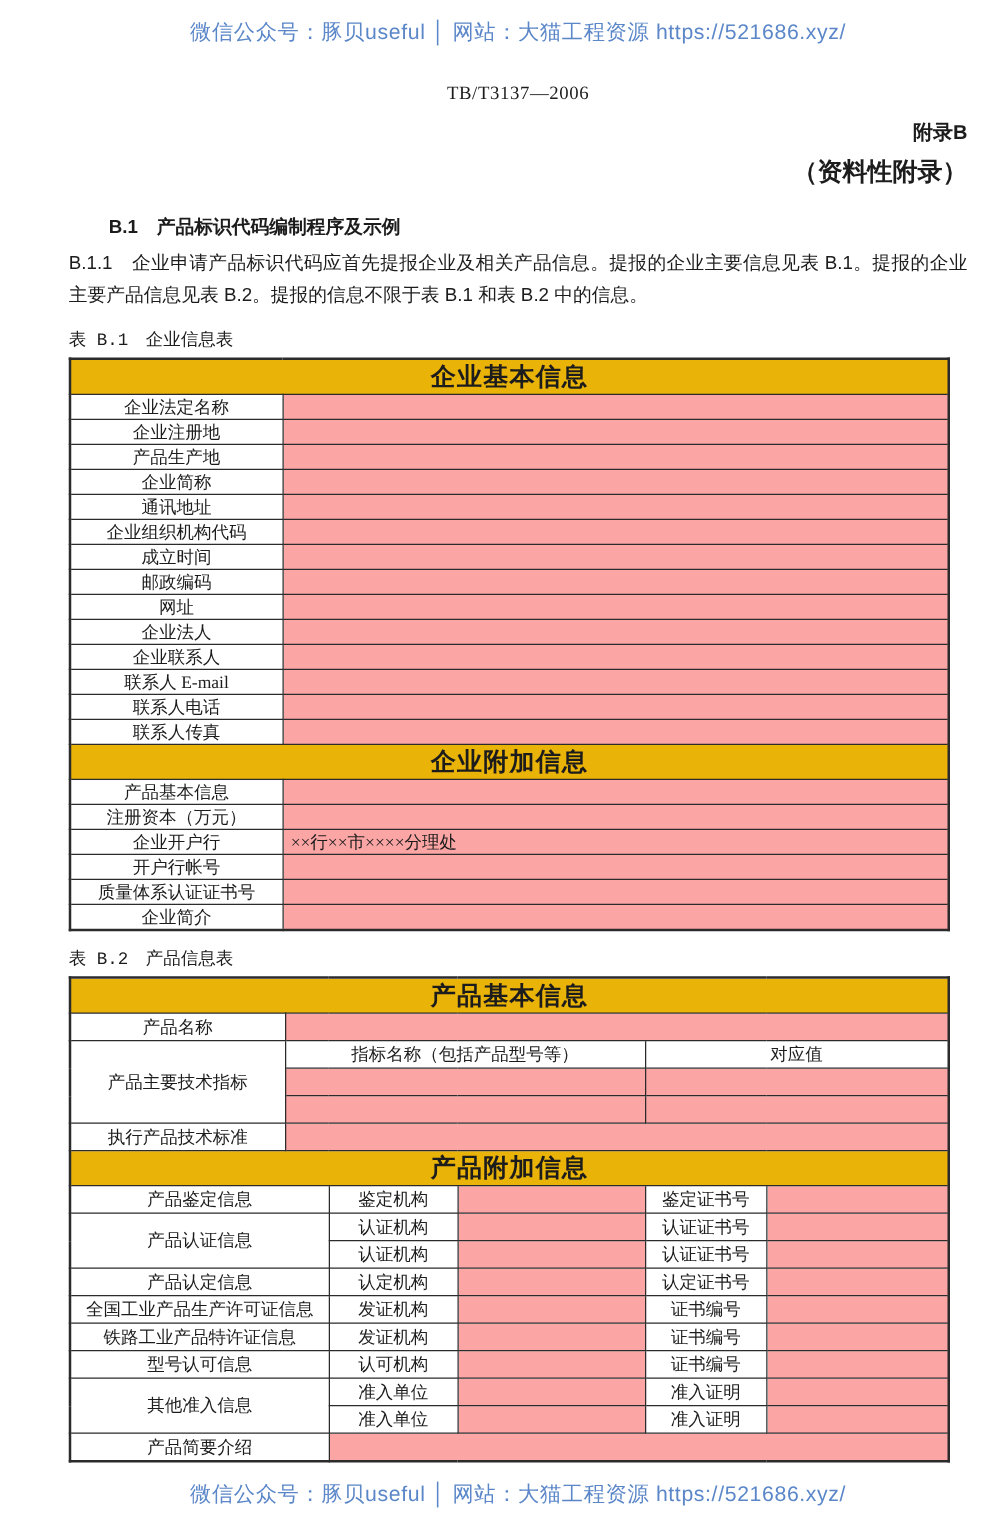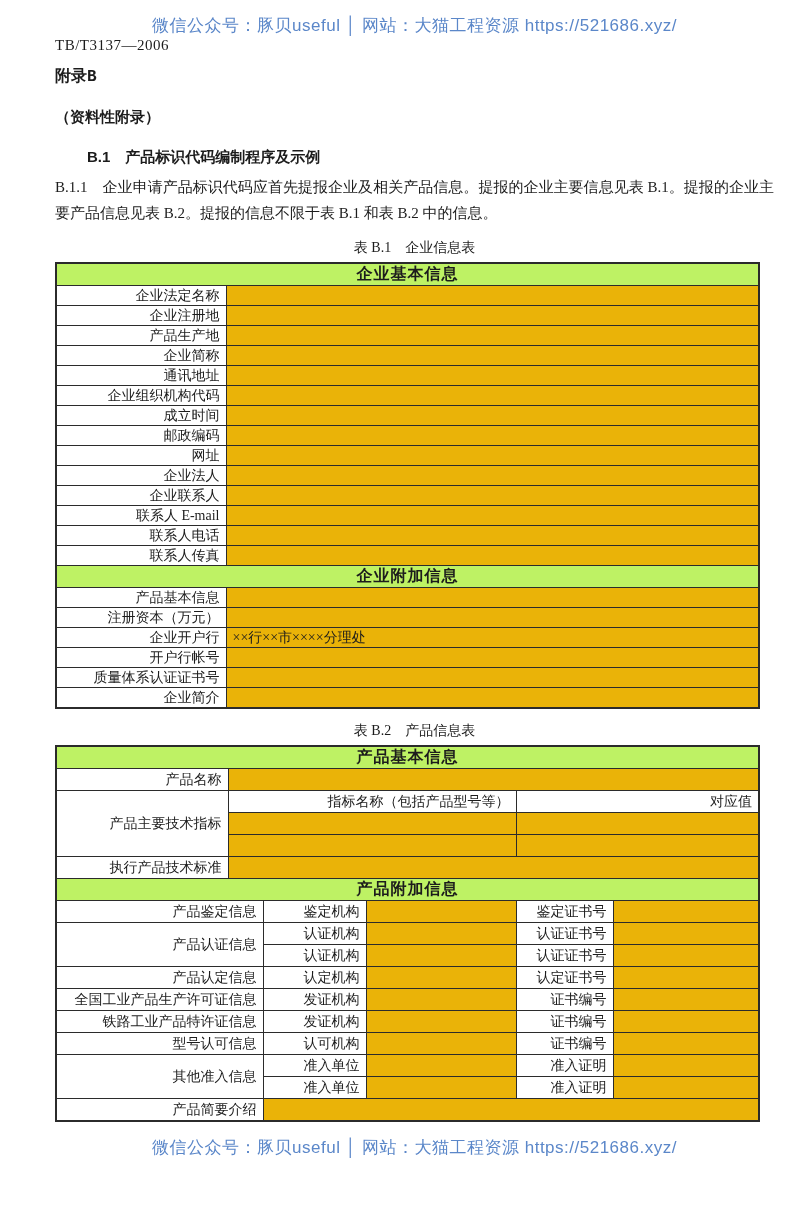--- a/index.html
+++ b/index.html
@@ -8,40 +8,40 @@
     font-family:"Liberation Serif","DejaVu Serif",serif;
     color:#1c1c1c;overflow:hidden;
   }
   .page{box-sizing:border-box;width:800px;height:1219px;padding:14px 26px 0 55px;position:relative;border-radius:23px;}
   .watermark{
     text-align:center;color:#5b87c9;font-size:17px;
     font-family:"Liberation Sans","DejaVu Sans",sans-serif;
     letter-spacing:.5px;white-space:nowrap;
   }
   .wm-bottom{margin-top:14px;}
-  .std-num{text-align:left;font-size:15px;letter-spacing:.5px;}
-  .h-center{text-align:left;font-weight:bold;font-family:Liberation Mono, monospace;}
+  .std-num{text-align:center;margin-top:30px;font-size:15px;letter-spacing:.5px;}
+  .h-center{text-align:right;font-weight:bold;font-family:Liberation Sans, sans-serif;}
   .appendix-title{margin-top:12px;font-size:16px;}
-  .appendix-subtitle{margin-top:21px;font-size:15px;}
+  .appendix-subtitle{margin-top:7px;font-size:20px;}
   .appendix-heading{margin-top:7px;font-size:16px;letter-spacing:1px;}
   .section-heading{margin-top:21px;font-weight:bold;font-size:15px;font-family:"Liberation Sans","DejaVu Sans",sans-serif;margin-left:32px;}
-  .para{margin:7px 0 0 0;font-size:15px;line-height:26px;text-align:justify;font-family:Liberation Serif, serif;}
-  .caption{text-align:center;font-size:14px;margin-top:13px;margin-bottom:5px;font-family:Liberation Serif, serif;}
+  .para{margin:7px 0 0 0;font-size:15px;line-height:26px;text-align:justify;font-family:Liberation Sans, sans-serif;}
+  .caption{font-size:14px;margin-top:13px;margin-bottom:5px;font-family:Liberation Mono, monospace;}
   table{border-collapse:collapse;width:703px;table-layout:fixed;border:2px solid #2b2b2b;}
   td{
     border:1px solid #2b2b2b;font-size:14px;padding:0 6px;height:19px;
     overflow:hidden;white-space:nowrap;vertical-align:middle;
   }
   .t2 td{height:21px;margin-top:24px;}
   .band{
-    background:#bef264;text-align:center;font-weight:bold;font-size:16px;height:21px;
+    background:#eab308;text-align:center;font-weight:bold;font-size:20px;height:21px;
     font-family:"Liberation Sans","DejaVu Sans",sans-serif;letter-spacing:1px;
   }
-  .lbl{text-align:right;}
-  .val{background:#eab308;}
+  .lbl{text-align:center;}
+  .val{background:#fca5a5;}
   .tall{height:25px;}
 </style>
 </head>
 <body>
 
 <div class="page">
 
   <div class="watermark">微信公众号：豚贝useful │ 网站：大猫工程资源 https://521686.xyz/</div>
 
   <div class="std-num">TB/T3137—2006</div>

